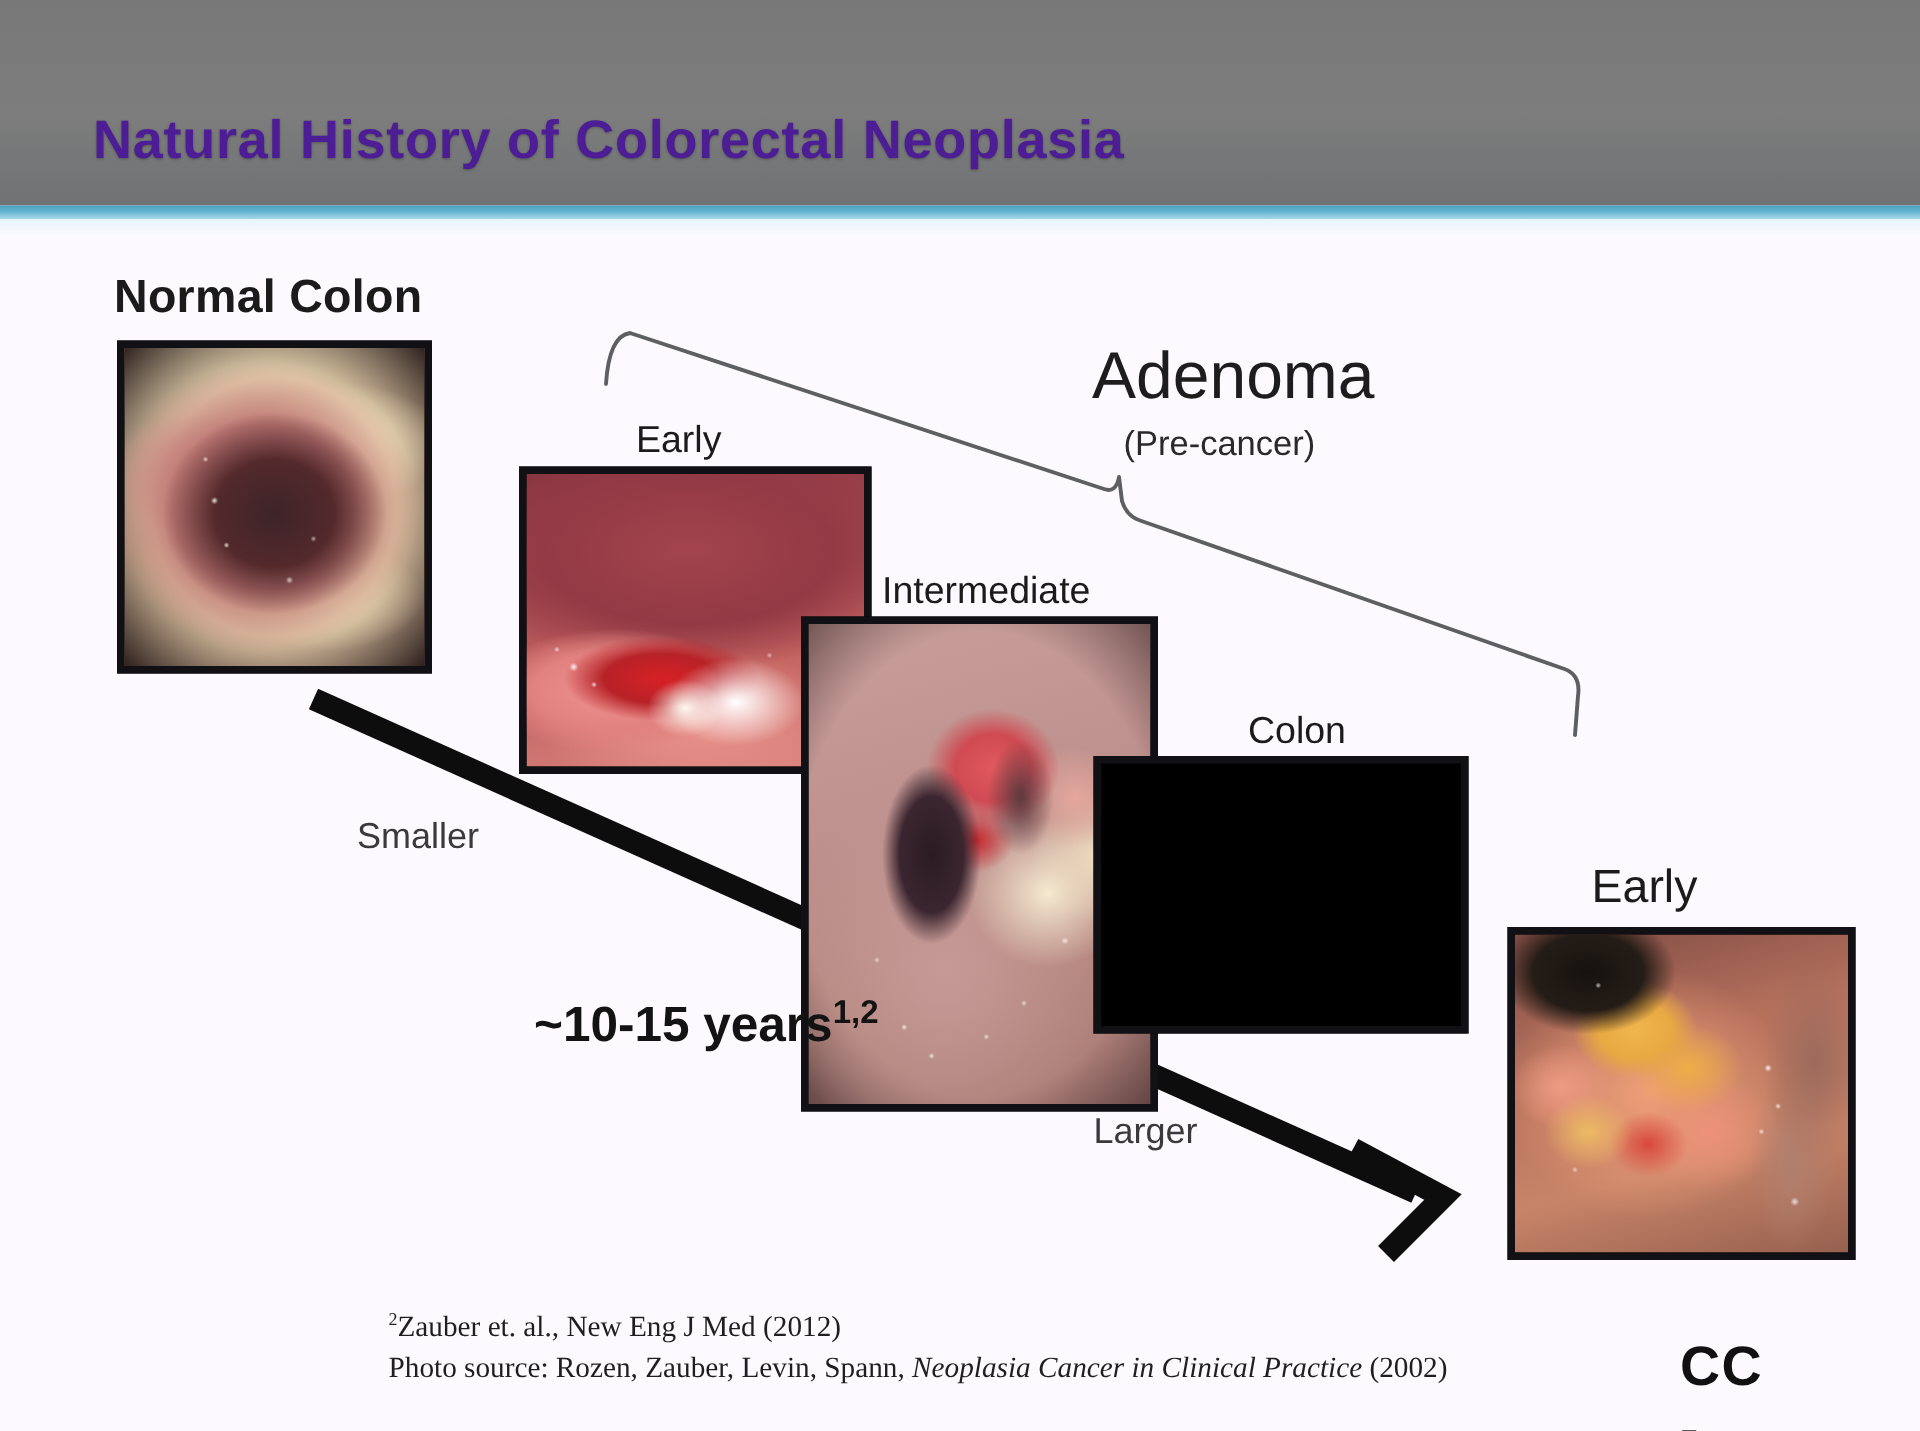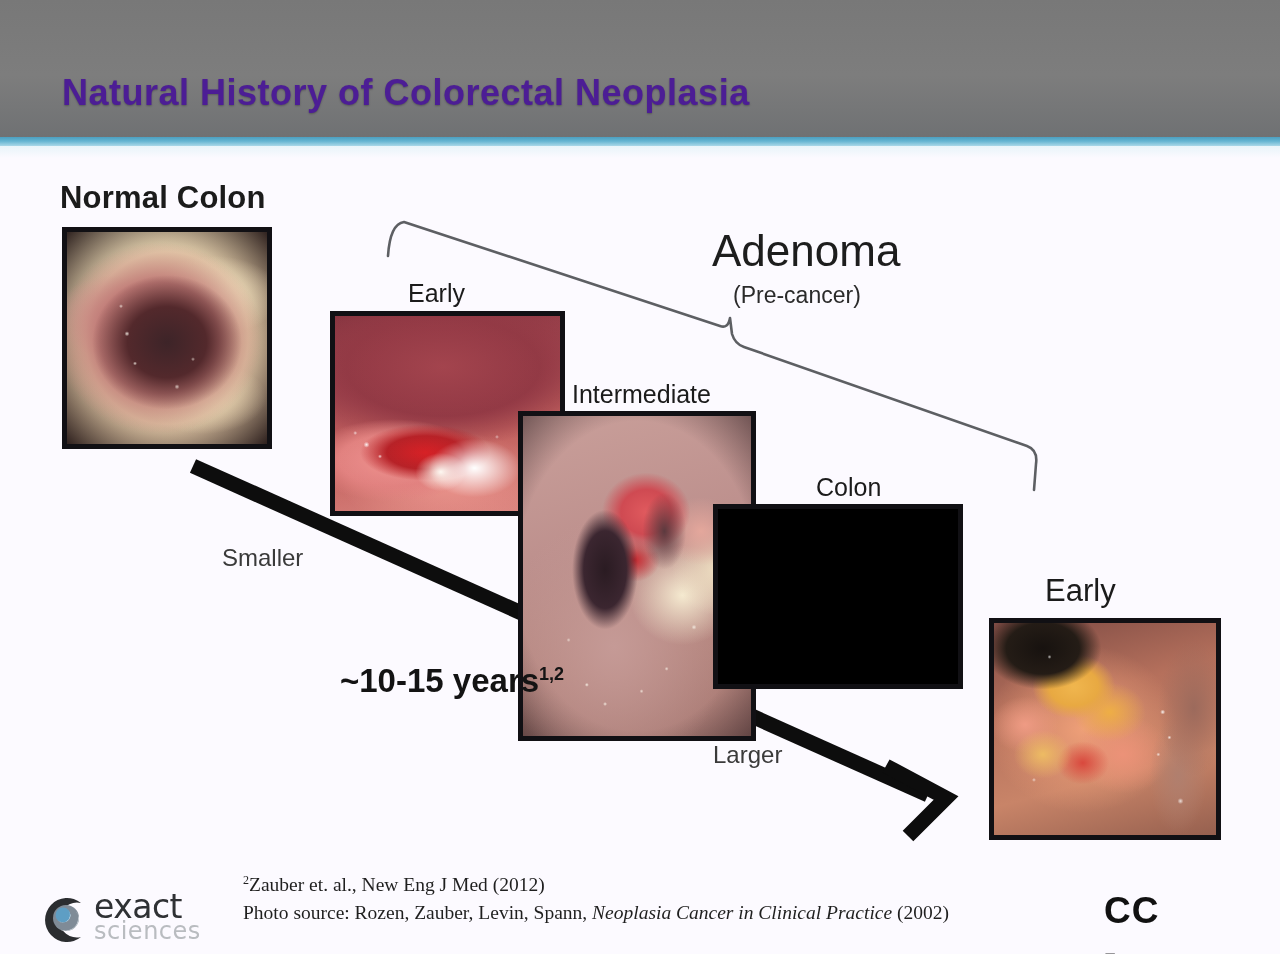--- a/index.html
+++ b/index.html
@@ -29,21 +29,21 @@
   .accent-bar {
     position: absolute; left: 0; top: 137px; width: 1280px; height: 9px;
     background: linear-gradient(180deg, #4c9fc0 0%, #63b4d1 45%, #a9d8e8 100%);
   }
   .accent-fade {
     position: absolute; left: 0; top: 146px; width: 1280px; height: 12px;
     background: linear-gradient(180deg, #e8f4f9 0%, #fcfaff 100%);
   }
 
   
-  .stage { position: absolute; left: 0; top: 146px; width: 1092px; height: 808px; }
+  .stage { position: absolute; left: 16px; top: 146px; width: 1092px; height: 808px; }
 
   
   .photo {
     position: absolute;
     border: 5px solid #111014;
     background: #000;
     overflow: hidden;
   }
   .photo .inner { position: absolute; inset: 0; }
 
@@ -173,21 +173,21 @@
 
   
   .anno { position: absolute; color: #1d1d1d; white-space: nowrap; }
   #label-adenoma { left: 712px; top: 80px; font-size: 44px; font-weight: normal; }
   #label-precancer { left: 733px; top: 136px; font-size: 23px; color: #2a2a2a; }
   #label-smaller { left: 222px; top: 398px; font-size: 24px; color: #3a3a3a; }
   #label-larger { left: 713px; top: 595px; font-size: 24px; color: #3a3a3a; }
   #label-years {
     left: 340px; top: 516px; font-size: 33px; font-weight: bold; color: #131313;
   }
-  #label-years sup { font-size: 18px; vertical-align: super; font-weight: bold; text-align: center; }
+  #label-years sup { font-size: 22px; vertical-align: super; font-weight: bold; text-align: center; }
 
   
   .vector { position: absolute; left: 0; top: 0; width: 1280px; height: 808px; pointer-events: none; }
 
   
   .footer-cites {
     position: absolute; left: 243px; top: 725px;
     font-family: "Liberation Serif", serif;
     font-size: 19.5px; color: #1f1f1f; line-height: 1.42;
   }
@@ -266,27 +266,14 @@
   <div class="anno" id="label-larger">Larger</div>
   <div class="anno" id="label-years"><span>~10-15 years</span><sup>1,2</sup></div>
 
   <div class="footer-cites">
     <div class="cite"><sup>2</sup><span>Zauber et. al., New Eng J Med (2012)</span></div>
     <div class="cite"><span>Photo source: Rozen, Zauber, Levin, Spann, </span><em>Neoplasia Cancer in Clinical Practice</em><span> (2002)</span></div>
   </div>
 
   <div id="slide-number">CC - 12</div>
 
-  <div id="logo">
-    <svg class="logo-mark" viewBox="0 0 52 52">
-      <path d="M45,9 A22,22 0 1 0 45,43 A17.5,17.5 0 1 1 45,9 Z" fill="#2b2d30"></path>
-      <circle cx="30" cy="24" r="13" fill="#7f8b97"></circle>
-      <path d="M43,24 A13,13 0 0 1 19,31 A11,11 0 0 0 40,17 Z" fill="#cfd6dc"></path>
-      <circle cx="27" cy="21" r="7.5" fill="#5e9ec4"></circle>
-      <path d="M34.5,21 A7.5,7.5 0 0 1 21,25.5 A6,6 0 0 0 32.5,16.5 Z" fill="#e6eef4"></path>
-    </svg>
-    <div class="logo-text">
-      <div class="logo-exact">exact</div>
-      <div class="logo-sciences">sciences</div>
-    </div>
-  </div>
 
 </div>
 
 </body></html>

